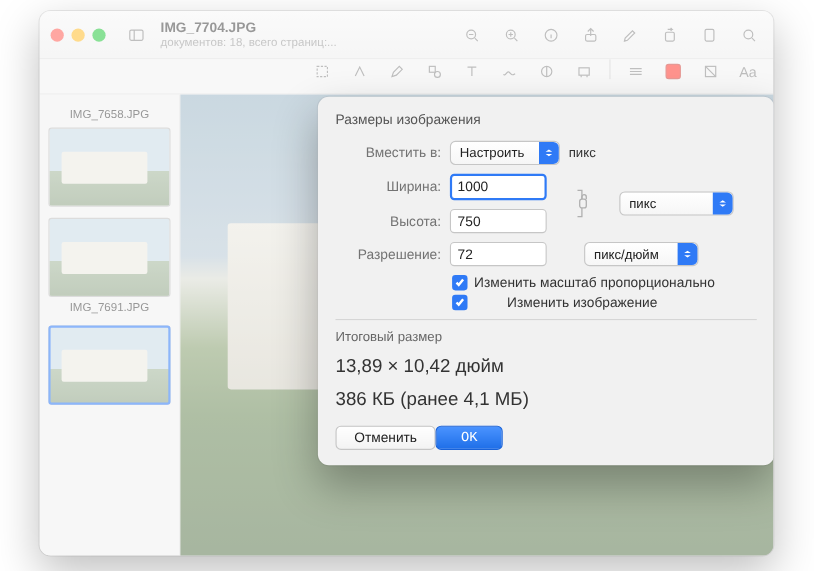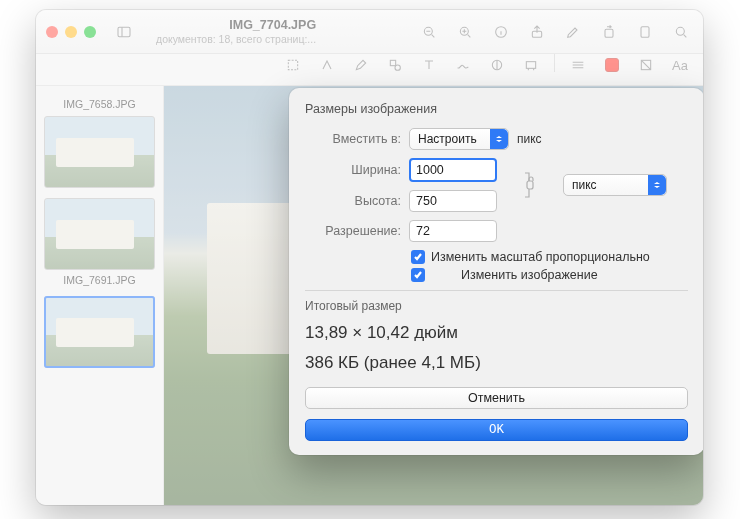--- a/index.html
+++ b/index.html
@@ -38,21 +38,21 @@
   }
   .traffic { display:flex; gap:7px; margin-right:6px;}
   .dot { width:12px;height:12px;border-radius:50%; }
   .dot.r{background:#ff5f57;} .dot.y{background:#ffbd2e;} .dot.g{background:#28c840;}
   .tb-icon {
     width:24px;height:24px; border-radius:5px;
     display:flex;align-items:center;justify-content:center;
     color:#8a8a8a;
   }
   .tb-icon svg{width:16px;height:16px;stroke:currentColor;fill:none;stroke-width:1.6;}
-  .title-block { flex:0 0 auto; margin-left:10px; margin-right:auto; line-height:1.15;text-align:right;}
+  .title-block { flex:0 0 auto; margin-left:0; margin-right:auto; line-height:1.15;}
   .title-main{font-weight:600;color:#444;font-size:12.5px;}
   .title-sub{color:#999;font-size:10.5px;}
   .tb-right{display:flex;gap:12px;align-items:center;}
   .secondbar {
     height:32px; display:flex; gap:12px;
     padding:0 12px; justify-content:flex-end;
     background:#f3f3f3; border-bottom:1px solid #dcdcdc;
     color:#8a8a8a;
   }
   .secondbar .tb-icon{width:22px;height:22px;}
@@ -126,21 +126,21 @@
   .lock svg{position:absolute;width:14px;height:28px;stroke:#b0b0b0;fill:none;stroke-width:1.2;}
   .chk-row{ display:flex; align-items:center; gap:6px; margin-left:106px; margin-bottom:4px; font-size:12.5px;}
   .chk{
     width:14px;height:14px;border-radius:3px;background:#2f7af6;
     display:flex;align-items:center;justify-content:center;
   }
   .chk svg{width:10px;height:10px;stroke:#fff;stroke-width:2.2;fill:none;}
   .sep{ border:none;border-top:1px solid #d6d6d6; margin:8px 0;}
   .result-title{font-size:12px;color:#666;margin-bottom:10px;}
   .result-line{font-size:17px;color:#333;margin-bottom:10px;}
-  .btnrow{ display:flex; justify-content:flex-start; gap:10px; margin-top:14px;flex-direction:column;}
+  .btnrow{ display:flex; justify-content:flex-start; margin-top:14px;}
   .btn{
     height:22px; padding:0 16px; border-radius:5px; font-size:12.5px;
     display:flex;align-items:center;justify-content:center; cursor:pointer;
     border:1px solid #c6c6c6; background:linear-gradient(#fff,#f3f3f3); color:#222;
   }
   .btn.primary{ background:linear-gradient(#4a93ff,#1f6fe8); color:#fff; border:1px solid #1862d9; padding:0 22px;font-family:Liberation Mono, monospace;}
   .dim-group{display:flex;flex-direction:column;gap:8px;}
   .dims-wrap{display:flex;align-items:center;gap:22px;}
 </style>
 </head>
@@ -348,20 +348,28 @@
               <path d="M2 4l3-2 3 2M2 6l3 2 3-2"></path>
             </svg>
           </span>
       </div>
     </div>
 
     <div class="row">
       <div class="lab">Разрешение:</div>
       <input class="input" value="72" style="">
       <div style="width:18px;"></div>
+      <div class="select" style="width:104px;">
+        <span>пикс/дюйм</span>
+        <span class="cap">
+            <svg viewBox="0 0 10 10">
+              <path d="M2 4l3-2 3 2M2 6l3 2 3-2"></path>
+            </svg>
+          </span>
+      </div>
     </div>
 
     <div class="chk-row">
       <div class="chk">
           <svg viewBox="0 0 10 10">
             <path d="M2 5l2 2 4-5"></path>
           </svg>
         </div>
       <span>Изменить масштаб пропорционально</span>
     </div>

